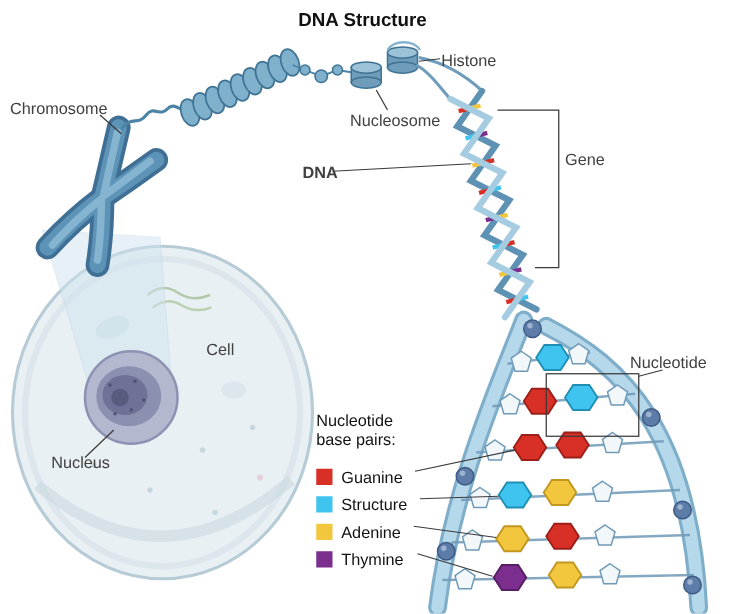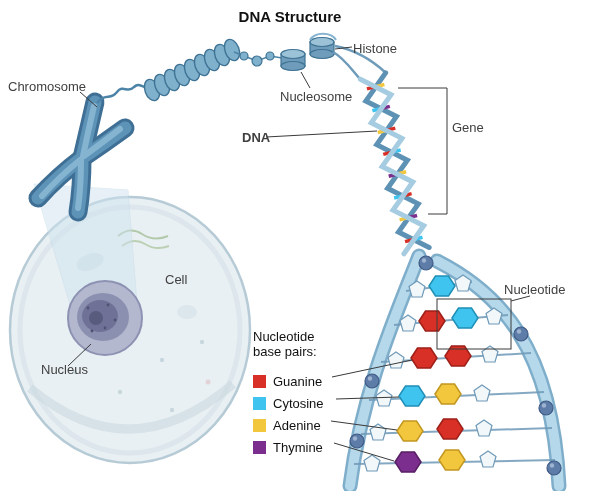--- a/index.html
+++ b/index.html
@@ -229,21 +229,21 @@
       <div>Nucleotide</div>
       <div>base pairs:</div>
     </div>
     <div class="legend-rows">
       <div class="legend-row">
         <span class="swatch" style="background: rgb(216, 48, 38);"></span>
         <span class="legend-name">Guanine</span>
       </div>
       <div class="legend-row">
         <span class="swatch" style="background: rgb(63, 196, 240);"></span>
-        <span class="legend-name">Cytosine</span>
+        <span class="legend-name">Structure</span>
       </div>
       <div class="legend-row">
         <span class="swatch" style="background: rgb(242, 198, 61);"></span>
         <span class="legend-name">Adenine</span>
       </div>
       <div class="legend-row">
         <span class="swatch" style="background: rgb(124, 46, 142);"></span>
         <span class="legend-name">Thymine</span>
       </div>
     </div>

